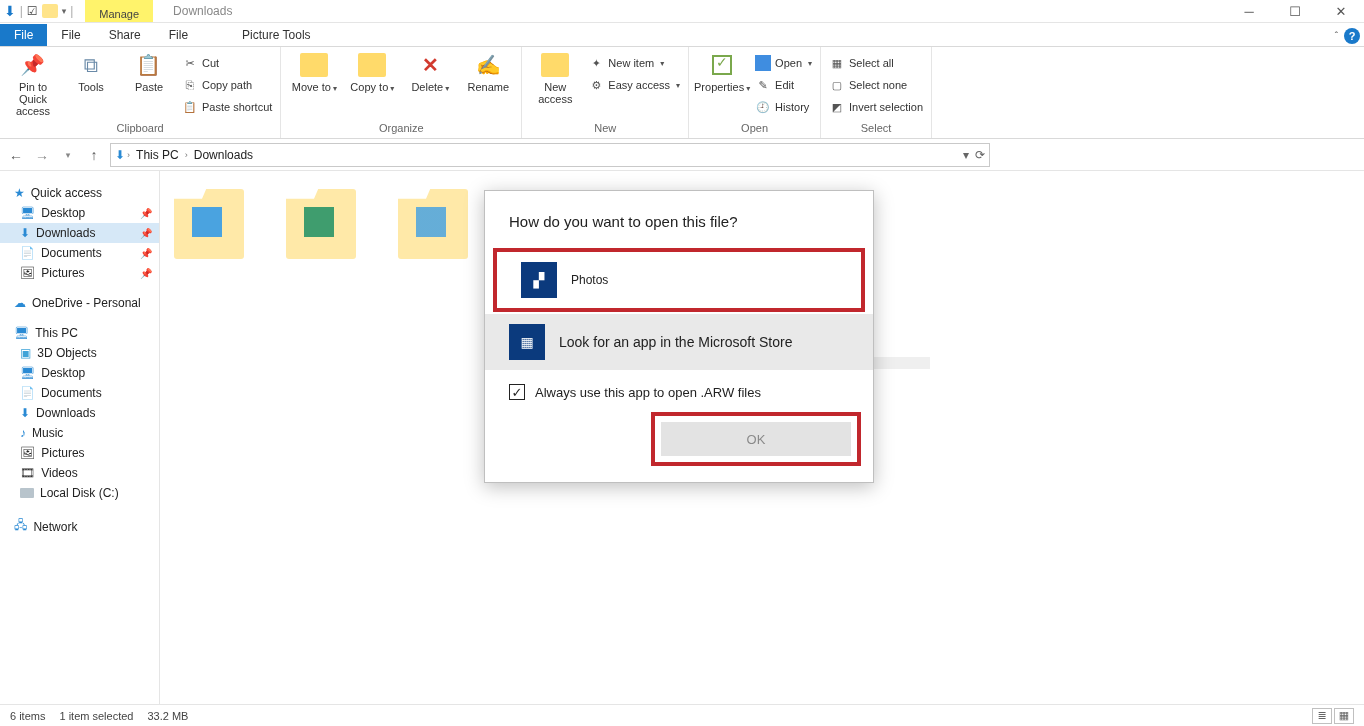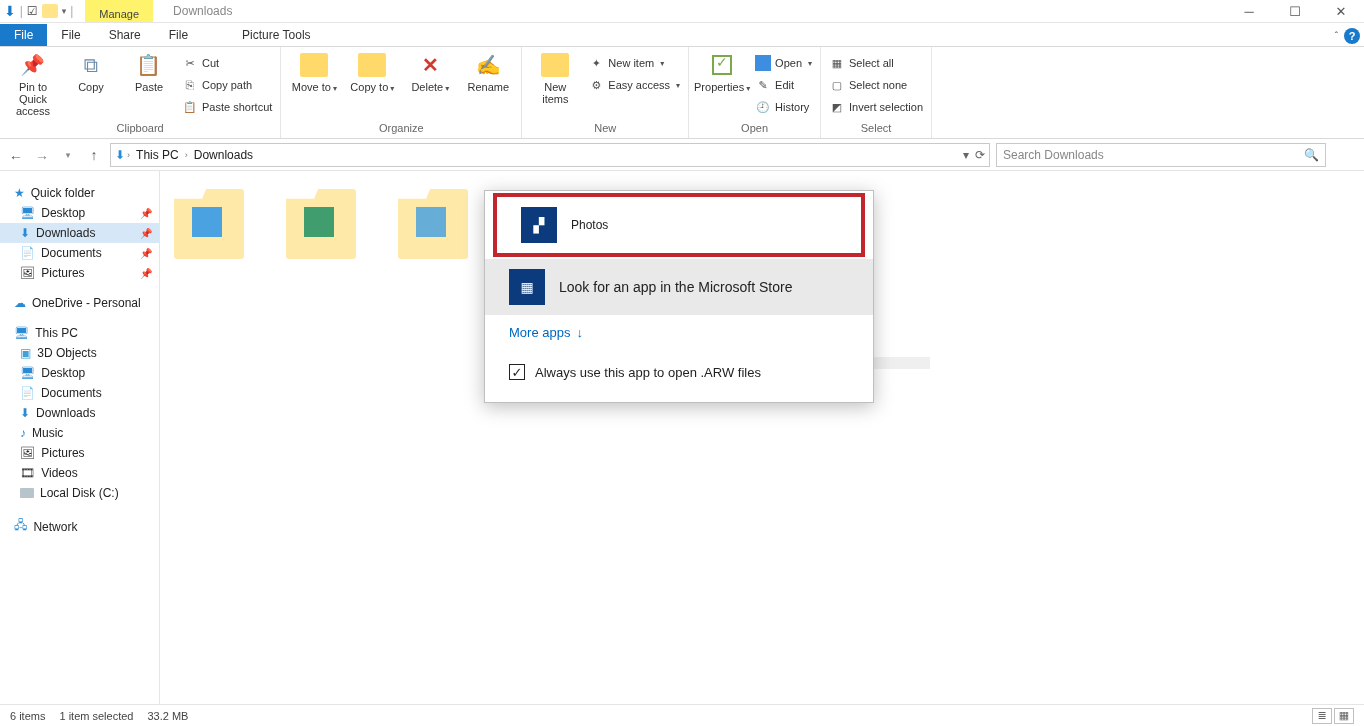--- a/index.html
+++ b/index.html
@@ -137,21 +137,21 @@
 <div class="ribbon">
 
   <div class="rgroup">
     <div class="items">
       <div class="rbtn-lg">
         <span class="ico pin">📌</span>
         <span>Pin to Quick access</span>
       </div>
       <div class="rbtn-lg">
         <span class="ico copy">⧉</span>
-        <span>Copy</span>
+        <span>Tools</span>
       </div>
       <div class="rbtn-lg">
         <span class="ico paste">📋</span>
         <span>Paste</span>
       </div>
       <div class="col">
         <div class="rbtn-sm">
             <span class="ico">✂</span>
             <span>Cut</span>
           </div>
@@ -193,21 +193,21 @@
     </div>
     <div class="glabel">Organize</div>
   </div>
 
   <div class="rgroup">
     <div class="items">
       <div class="rbtn-lg">
         <span class="ico">
             <span class="folder-ico"></span>
           </span>
-        <span>New items</span>
+        <span>New access</span>
       </div>
       <div class="col">
         <div class="rbtn-sm">
             <span class="ico">✦</span>
             <span>New item</span>
             <span class="dd">▾</span>
           </div>
         <div class="rbtn-sm">
             <span class="ico">⚙</span>
             <span>Easy access</span>
@@ -277,32 +277,28 @@
     <span style="color:#2a8ad4;">⬇</span>
     <span class="chev">›</span>
     <span class="bc">This PC</span>
     <span class="chev">›</span>
     <span class="bc">Downloads</span>
     <div class="tail">
       <span>▾</span>
       <span>⟳</span>
     </div>
   </div>
-  <div class="searchbox">
-    <span>Search Downloads</span>
-    <span class="mag">🔍</span>
-  </div>
 </div>
 
 <div class="main">
   <div class="sidebar">
     <div class="grp">
       <div class="node root">
           <span class="blue-star">★</span>
-          <span>Quick folder</span>
+          <span>Quick access</span>
         </div>
       <div class="node">
           <span class="blue-mon">🖥</span>
           <span>Desktop</span>
           <span class="pin-sm">📌</span>
         </div>
       <div class="node sel">
           <span style="color:#2a8ad4;">⬇</span>
           <span>Downloads</span>
           <span class="pin-sm">📌</span>
@@ -383,37 +379,37 @@
       <div class="thumb t3">
           <div class="back"></div>
           <div class="inner"></div>
         </div>
     </div>
     <div class="hidden-thumb-row"></div>
   </div>
 </div>
 
 <div class="dialog">
+  <h2>How do you want to open this file?</h2>
   <div class="redbox">
     <div class="dlg-item">
       <div class="app-ico">▞</div>
       <span style="font-size:12px;">Photos</span>
     </div>
   </div>
   <div class="dlg-item alt">
     <div class="app-ico" style="background:#0b3a7d;">▦</div>
     <span style="font-size:14px;">Look for an app in the Microsoft Store</span>
   </div>
-  <div class="more">
-    <span>More apps</span>
-    <span>↓</span>
-  </div>
   <div class="chk-row">
     <span class="chk">✓</span>
     <span>Always use this app to open .ARW files</span>
+  </div>
+  <div class="okwrap red">
+    <div class="okbtn">OK</div>
   </div>
 </div>
 
 <div class="status">
   <span>6 items</span>
   <span>1 item selected</span>
   <span>33.2 MB</span>
   <div class="view-toggles">
     <div class="vt">≣</div>
     <div class="vt">▦</div>

